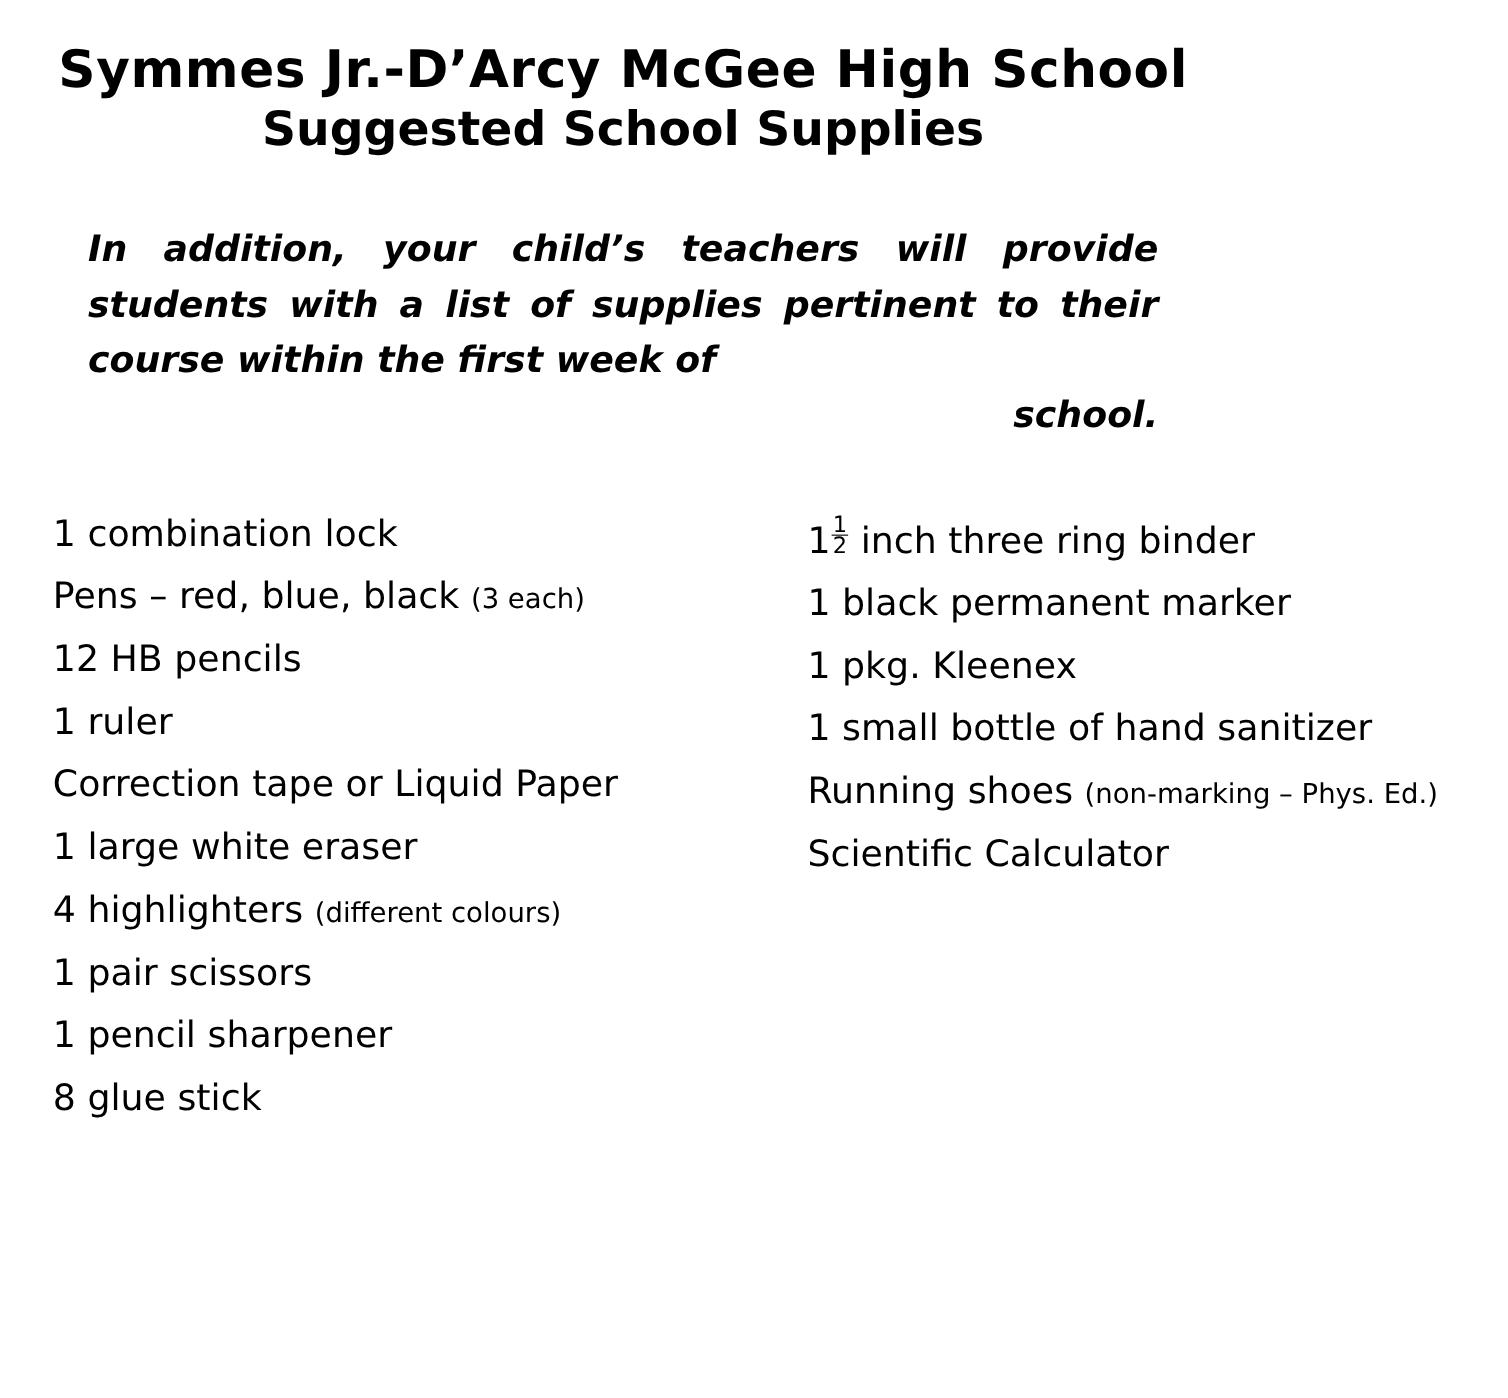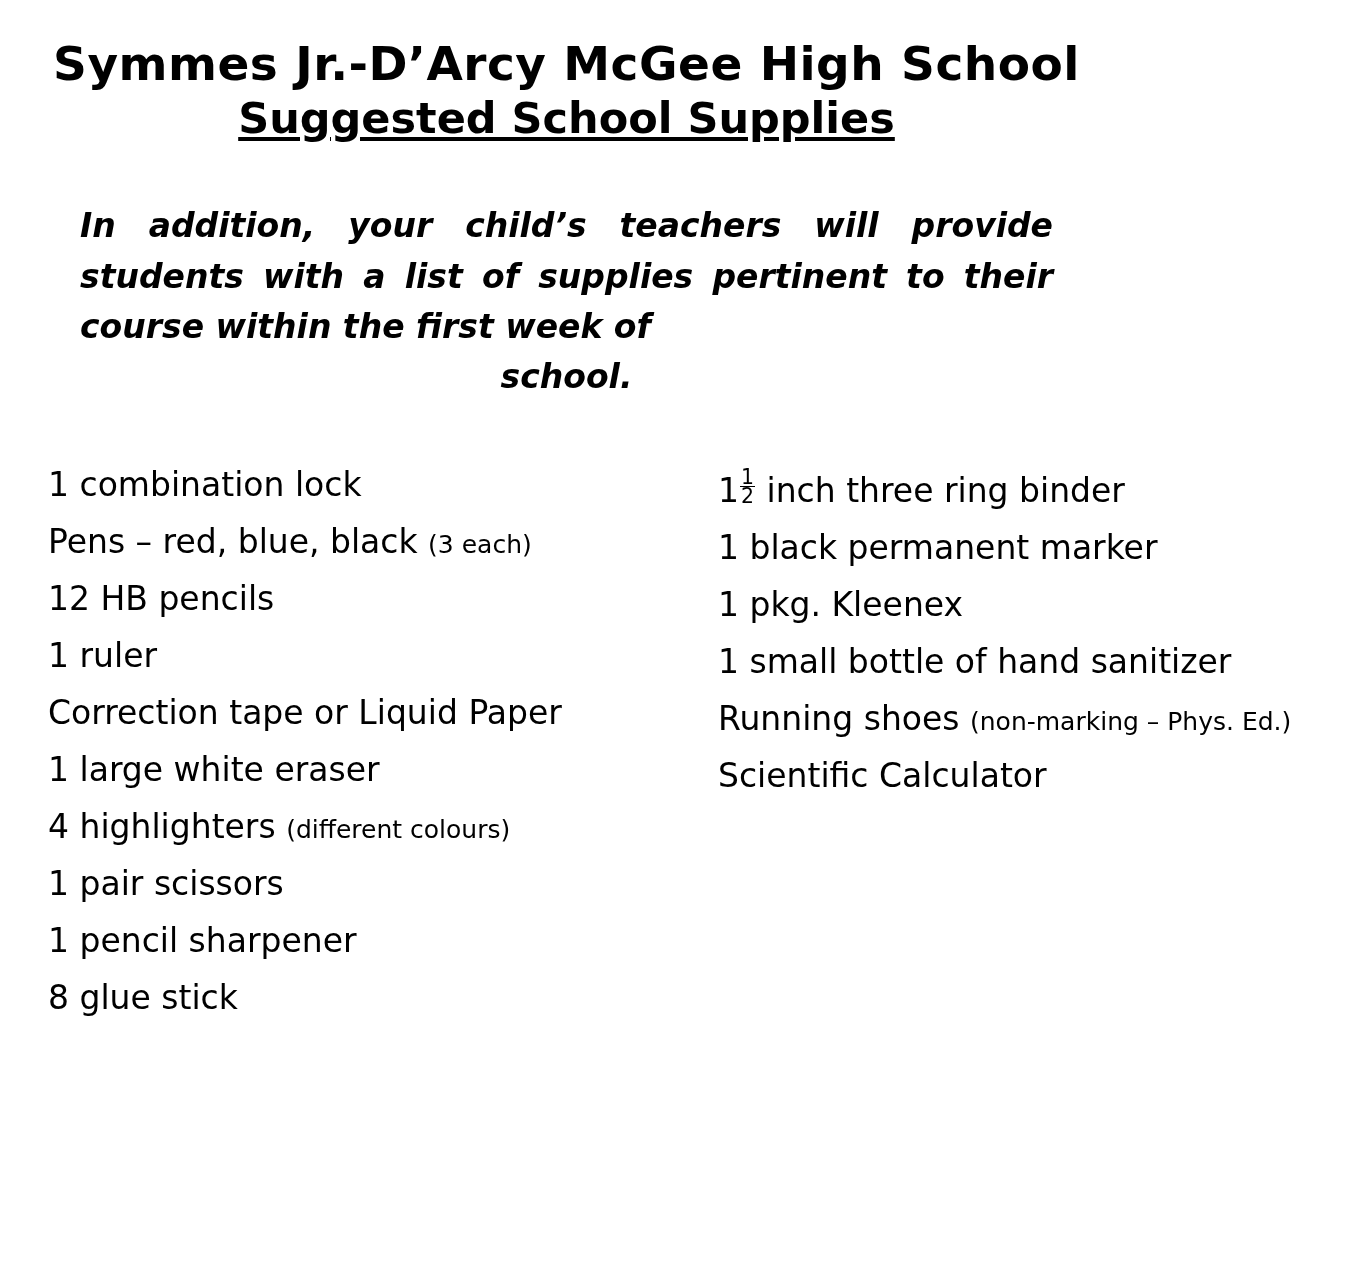--- a/index.html
+++ b/index.html
@@ -32,21 +32,20 @@
     font-size: 47px;
     letter-spacing: 0.5px;
     line-height: 1.12;
     white-space: nowrap;
   }
   .title-line-2 {
     font-family: "DejaVu Sans", sans-serif;
     font-weight: bold;
     font-size: 43px;
     line-height: 1.18;
-    text-decoration: underline;
     text-underline-offset: 4px;
     margin-top: 2px;
   }
 
   
   .intro {
     margin: 58px 36px 0 36px;
   }
   .intro-para {
     font-size: 33px;
@@ -58,29 +57,30 @@
     font-style: italic;
     font-weight: bold;
     font-size: 33px;
     line-height: 1.52;
     max-width: 1215px;
     text-align: justify;
     text-justify: inter-word;
   }
   .intro-para-em span.lastline {
     display: block;
-    text-align: center;
+    text-align: right;
     font-style: italic;
   }
 
   
   .columns {
     display: flex;
     margin-top: 54px;
     padding: 0 4px 0 4px;
+    gap: 16px;
   }
   .col {
     flex: 0 0 auto;
   }
   .col-left {
     width: 670px;
   }
   .col-right {
     width: 640px;
   }

